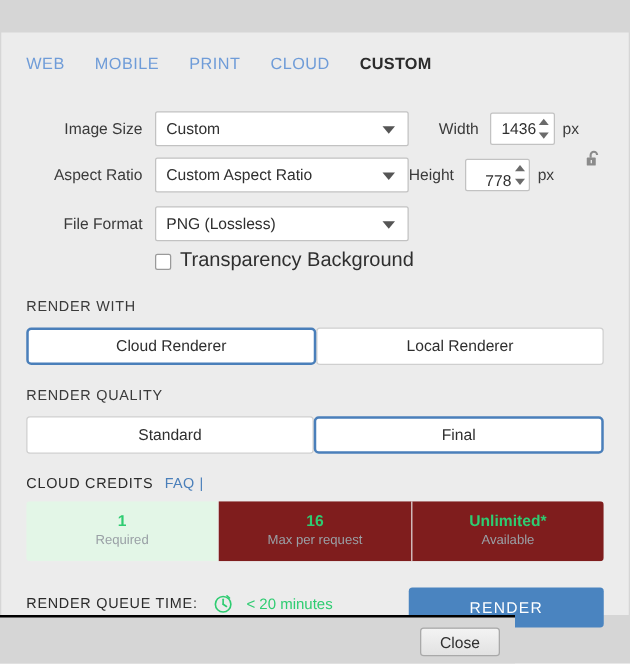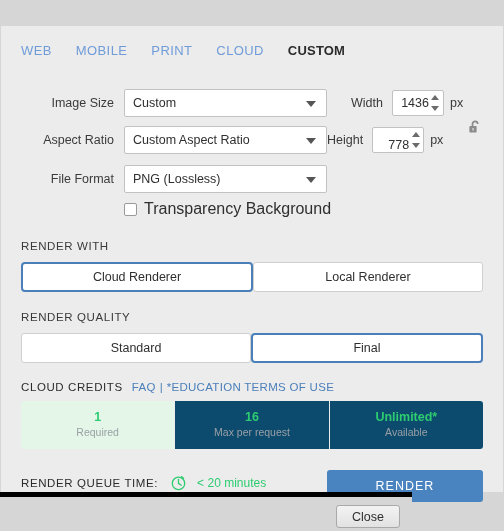--- a/index.html
+++ b/index.html
@@ -259,21 +259,21 @@
     position: absolute;
     left: 20px; top: 375px;
     width: 462px;
     height: 48px;
     display: flex;
     border-radius: 3px;
     overflow: hidden;
   }
   .credit {
     flex: 1;
-    background: #0c4a6e;
+    background: #7f1d1d;
     display: flex;
     flex-direction: column;
     align-items: center;
     justify-content: center;
     border-right: 1px solid #ececec;
   }
   .credit:last-child { border-right: none; }
   .credit.green { background: #e3f6e7; }
   .credit .cnum {
     font-size: 12.5px;
@@ -320,21 +320,21 @@
     cursor: pointer;
     border: none;
   }
 
   
   .footer {
     position: absolute;
     left: 0; top: 492px;
     width: 412px; height: 39px;
     background: #d6d6d6;
-    border-top: 5px solid #000000;
+    border-top: 2px solid #000000;
     box-sizing: border-box;
   }
   .close-btn {
     position: absolute;
     right: 12px; top: 8px;
     width: 64px; height: 23px;
     background: linear-gradient(to bottom, #f3f3f3, #e2e2e2);
     border: 1px solid #a9a9a9;
     border-radius: 3px;
     font-size: 12.5px;
@@ -426,21 +426,20 @@
     <div class="section-title" style="left:20px; top:285px;">RENDER QUALITY</div>
     <div class="segmented" style="top:307px;">
       <div class="seg">Standard</div>
       <div class="seg sel">Final</div>
     </div>
 
     <div class="credits-head">
       <span class="ch-title">CLOUD CREDITS</span>
       <span class="ch-link">FAQ</span>
       <span class="ch-sep">|</span>
-      <span class="ch-link">*EDUCATION TERMS OF USE</span>
     </div>
 
     <div class="credits">
       <div class="credit green">
         <span class="cnum">1</span>
         <span class="ctxt">Required</span>
       </div>
       <div class="credit">
         <span class="cnum">16</span>
         <span class="ctxt">Max per request</span>

